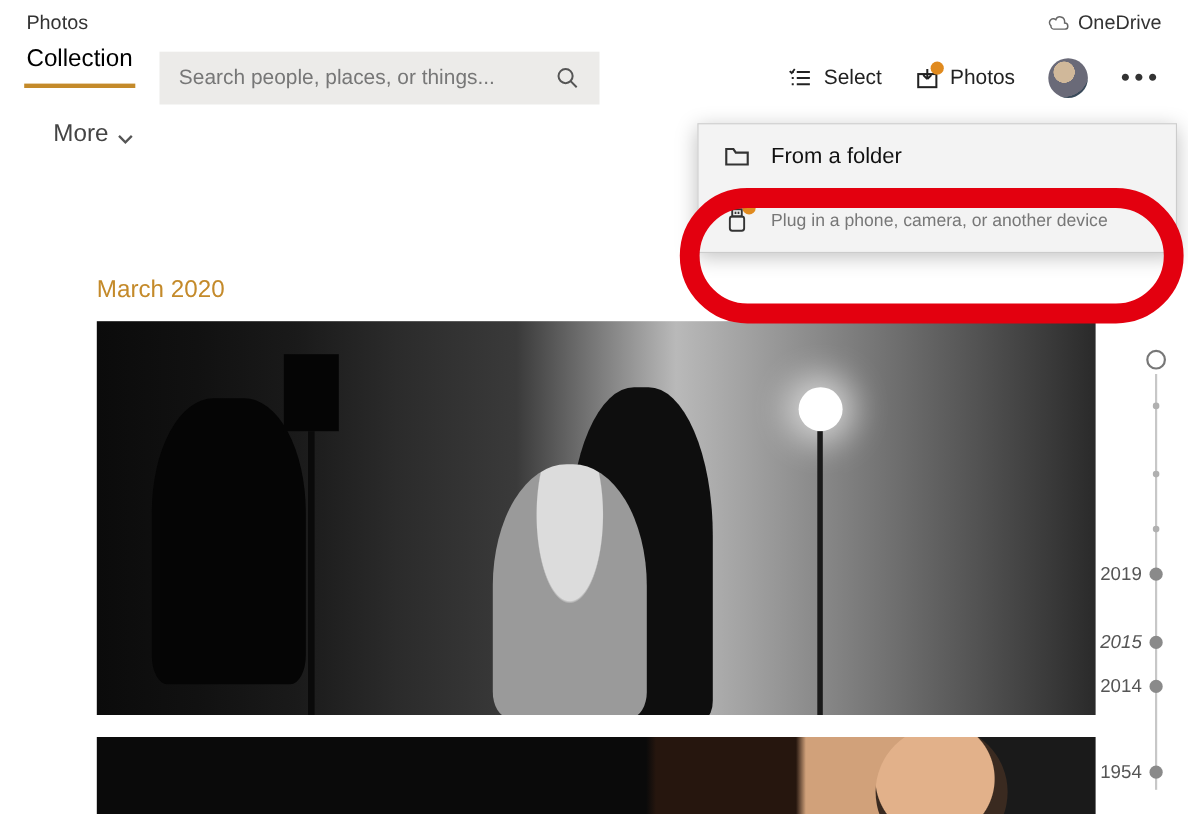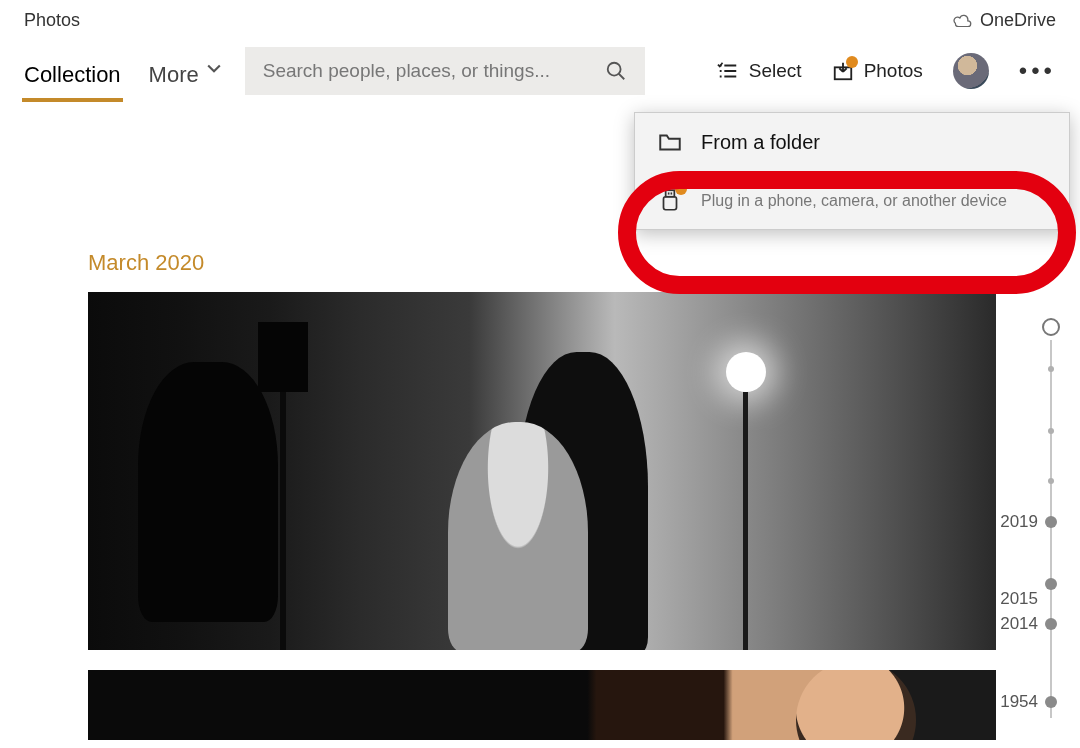--- a/index.html
+++ b/index.html
@@ -6,25 +6,25 @@
   html, body { width: 1080px; height: 748px; font-family: 'Segoe UI', Arial, sans-serif; background: #fff; overflow: hidden; color: #222; }
   .app { width: 1080px; height: 614px; position: relative; background: #fff; }
 
   
   .titlebar { height: 40px; display: flex; align-items: center; justify-content: space-between; padding: 0 24px; font-size: 18px; color: #333; }
   .titlebar .right { display: flex; align-items: center; gap: 8px; }
   .cloud-icon { width: 20px; height: 14px; }
 
   
   .toolbar { height: 62px; display: flex; align-items: center; padding: 0 24px; gap: 24px; }
-  .nav-tabs { display: flex; align-items: flex-end; gap: 28px; height: 100%; }
+  .nav-tabs { display: flex; align-items: flex-end; gap: 28px; height: 100%; flex-direction: column; }
   .tab { font-size: 22px; color: #333; padding-bottom: 14px; cursor: pointer; position: relative; }
   .tab.active { color: #000; }
   .tab.active::after { content: ""; position: absolute; left: -2px; right: -2px; bottom: 0; height: 4px; background: #c48a2a; }
-  .more-tab { display: flex; align-items: flex-start; gap: 8px; color: #444; font-size: 22px; padding-bottom: 14px; cursor: pointer; }
+  .more-tab { display: flex; align-items: flex-end; gap: 8px; color: #444; font-size: 22px; padding-bottom: 14px; cursor: pointer; }
   .chev { width: 14px; height: 14px; }
 
   .searchbox { flex: 0 0 400px; height: 48px; background: #ecebe9; display: flex; align-items: center; padding: 0 18px; gap: 14px; }
   .searchbox input { flex: 1; border: none; background: transparent; font-size: 19px; color: #666; outline: none; }
   .searchbox input::placeholder { color: #777; }
   .search-icon { width: 22px; height: 22px; flex-shrink: 0; }
 
   .toolbar-actions { margin-left: auto; display: flex; align-items: center; gap: 30px; }
   .tool-btn { display: flex; align-items: center; gap: 10px; font-size: 19px; color: #222; cursor: pointer; position: relative; }
   .tool-btn .ic { width: 22px; height: 22px; position: relative; }
@@ -174,21 +174,21 @@
   <div class="timeline">
     <div class="tl-line"></div>
     <div class="tl-top"></div>
     <div class="tl-small" style="top:48px;"></div>
     <div class="tl-small" style="top:110px;"></div>
     <div class="tl-small" style="top:160px;"></div>
 
     <div class="tl-label" style="top:194px;">2019</div>
     <div class="tl-dot" style="top:198px;"></div>
 
-    <div class="tl-label" style="top:271px;">2015</div>
+    <div class="tl-label" style="top:256px;font-style:italic;">2015</div>
     <div class="tl-dot" style="top:260px;"></div>
 
     <div class="tl-label" style="top:296px;">2014</div>
     <div class="tl-dot" style="top:300px;"></div>
 
     <div class="tl-label" style="top:374px;">1954</div>
     <div class="tl-dot" style="top:378px;"></div>
   </div>
 
 </div>

